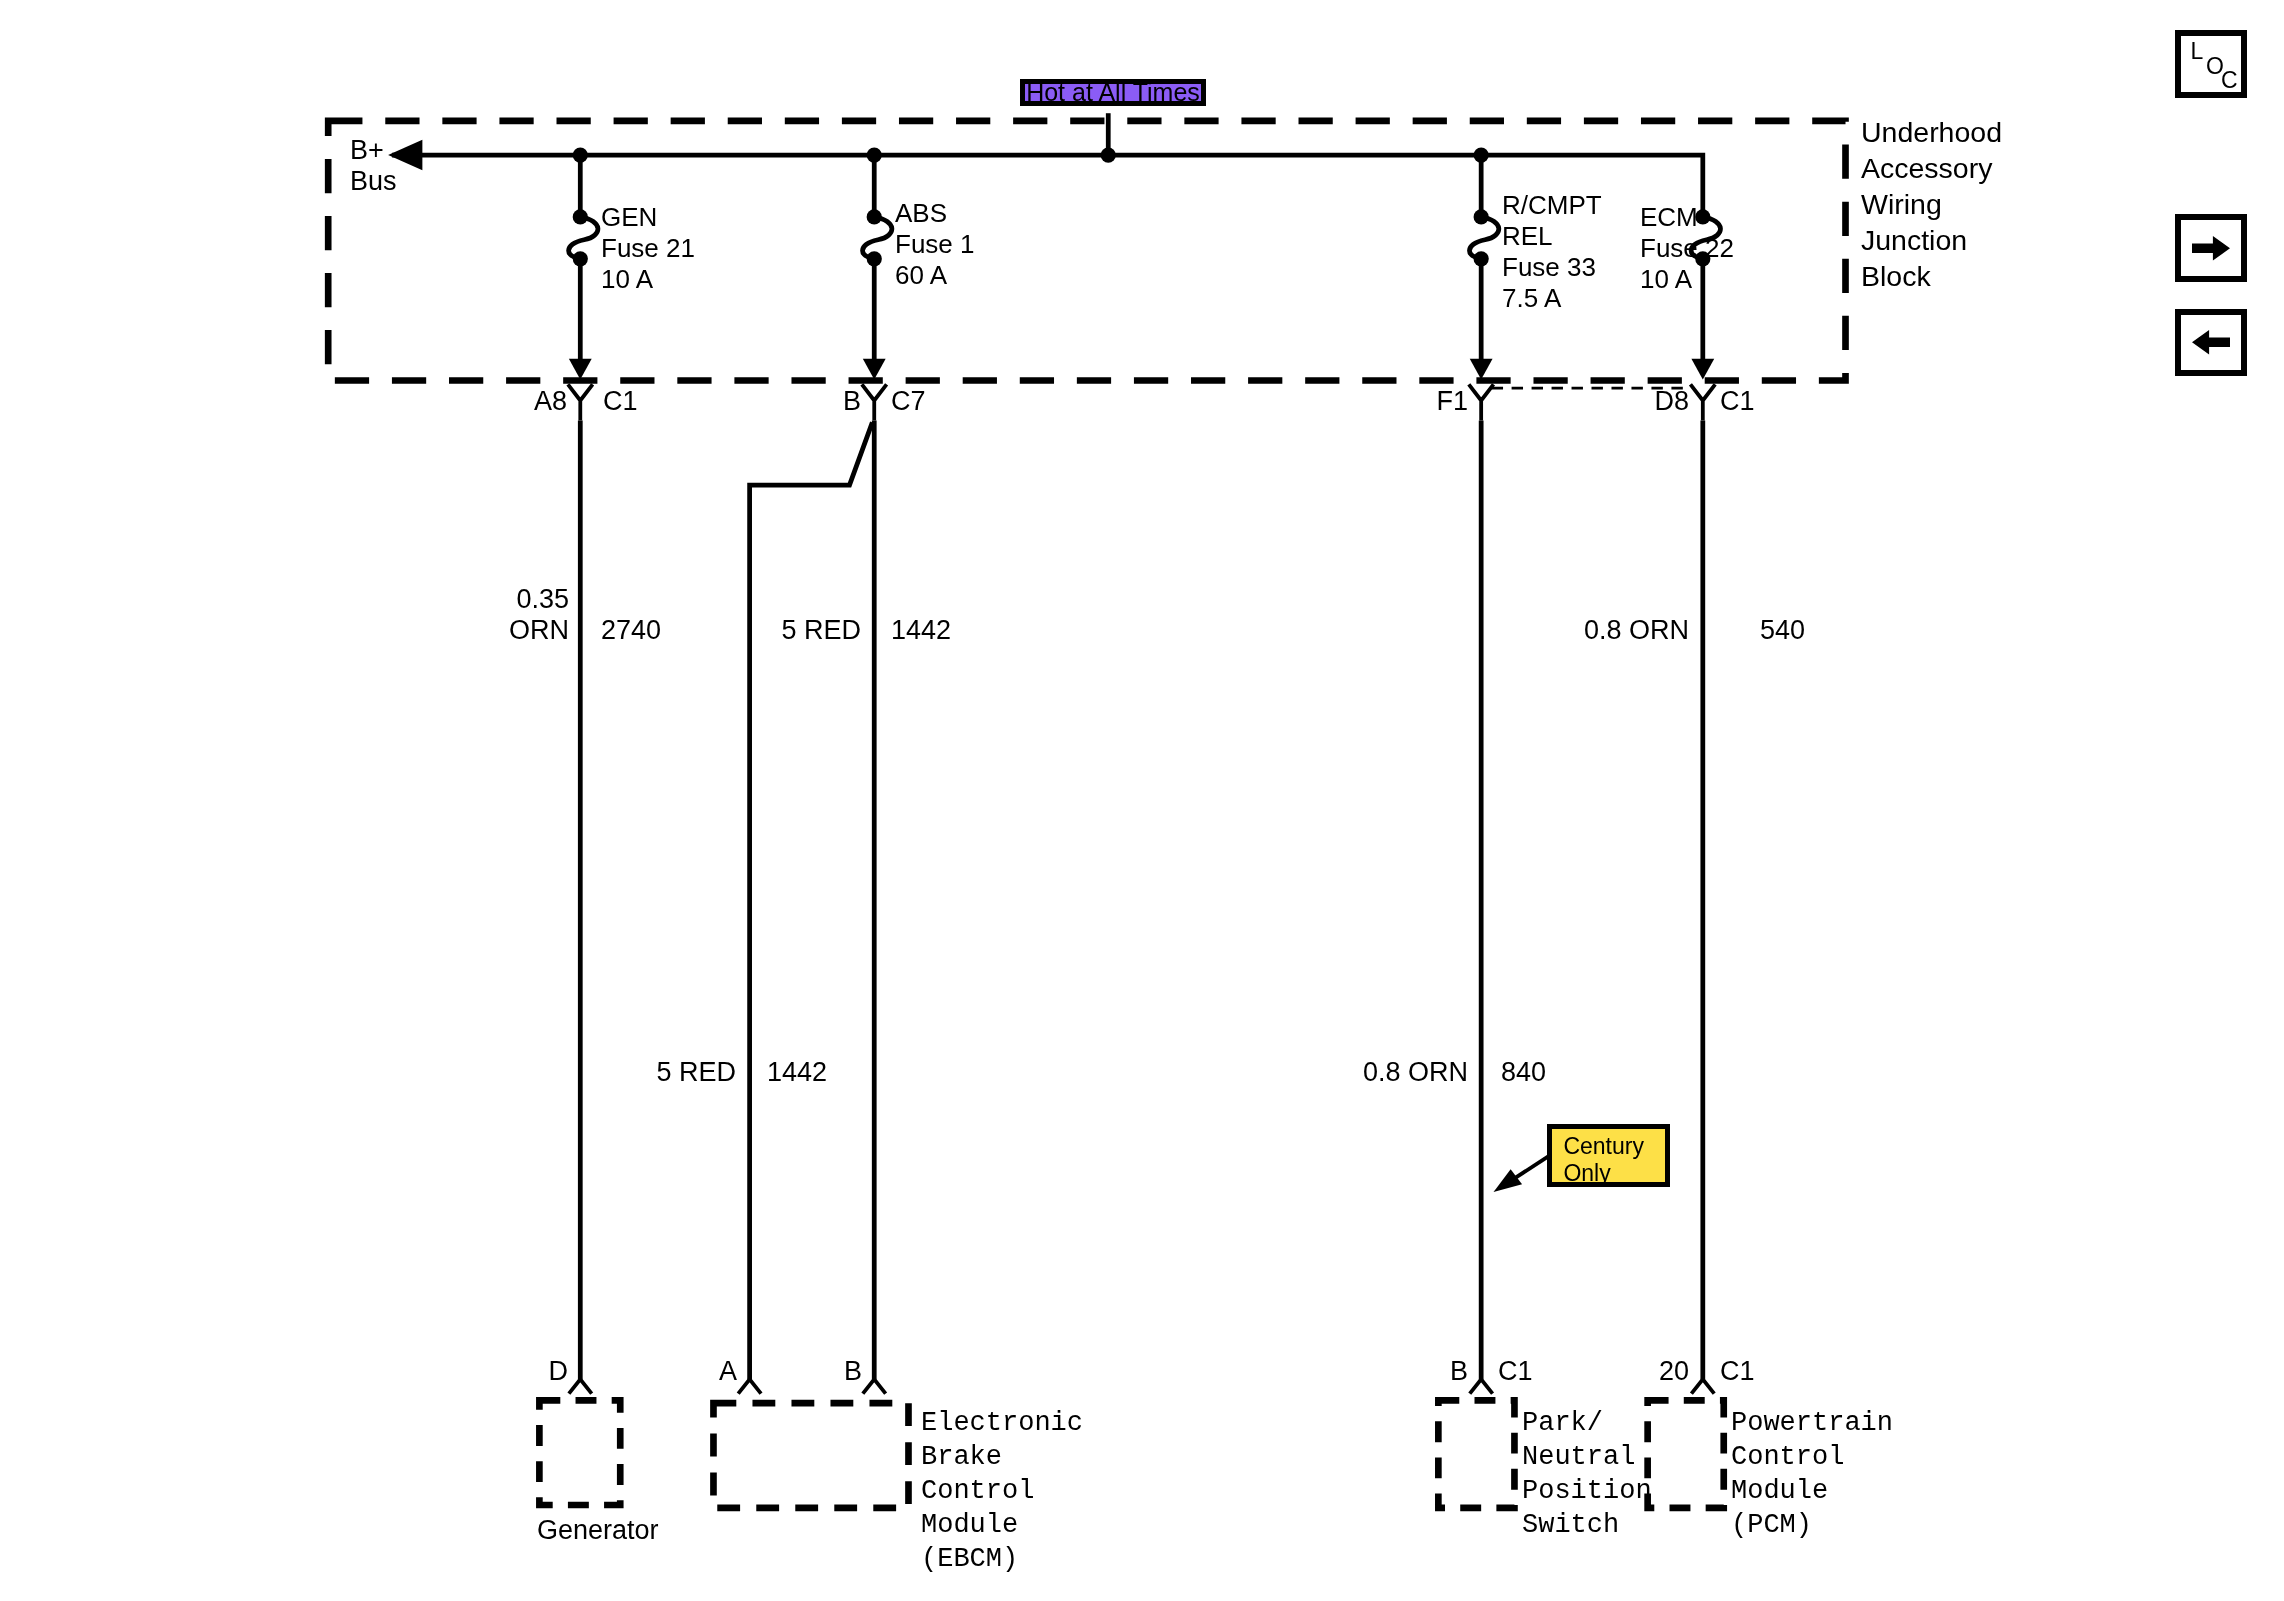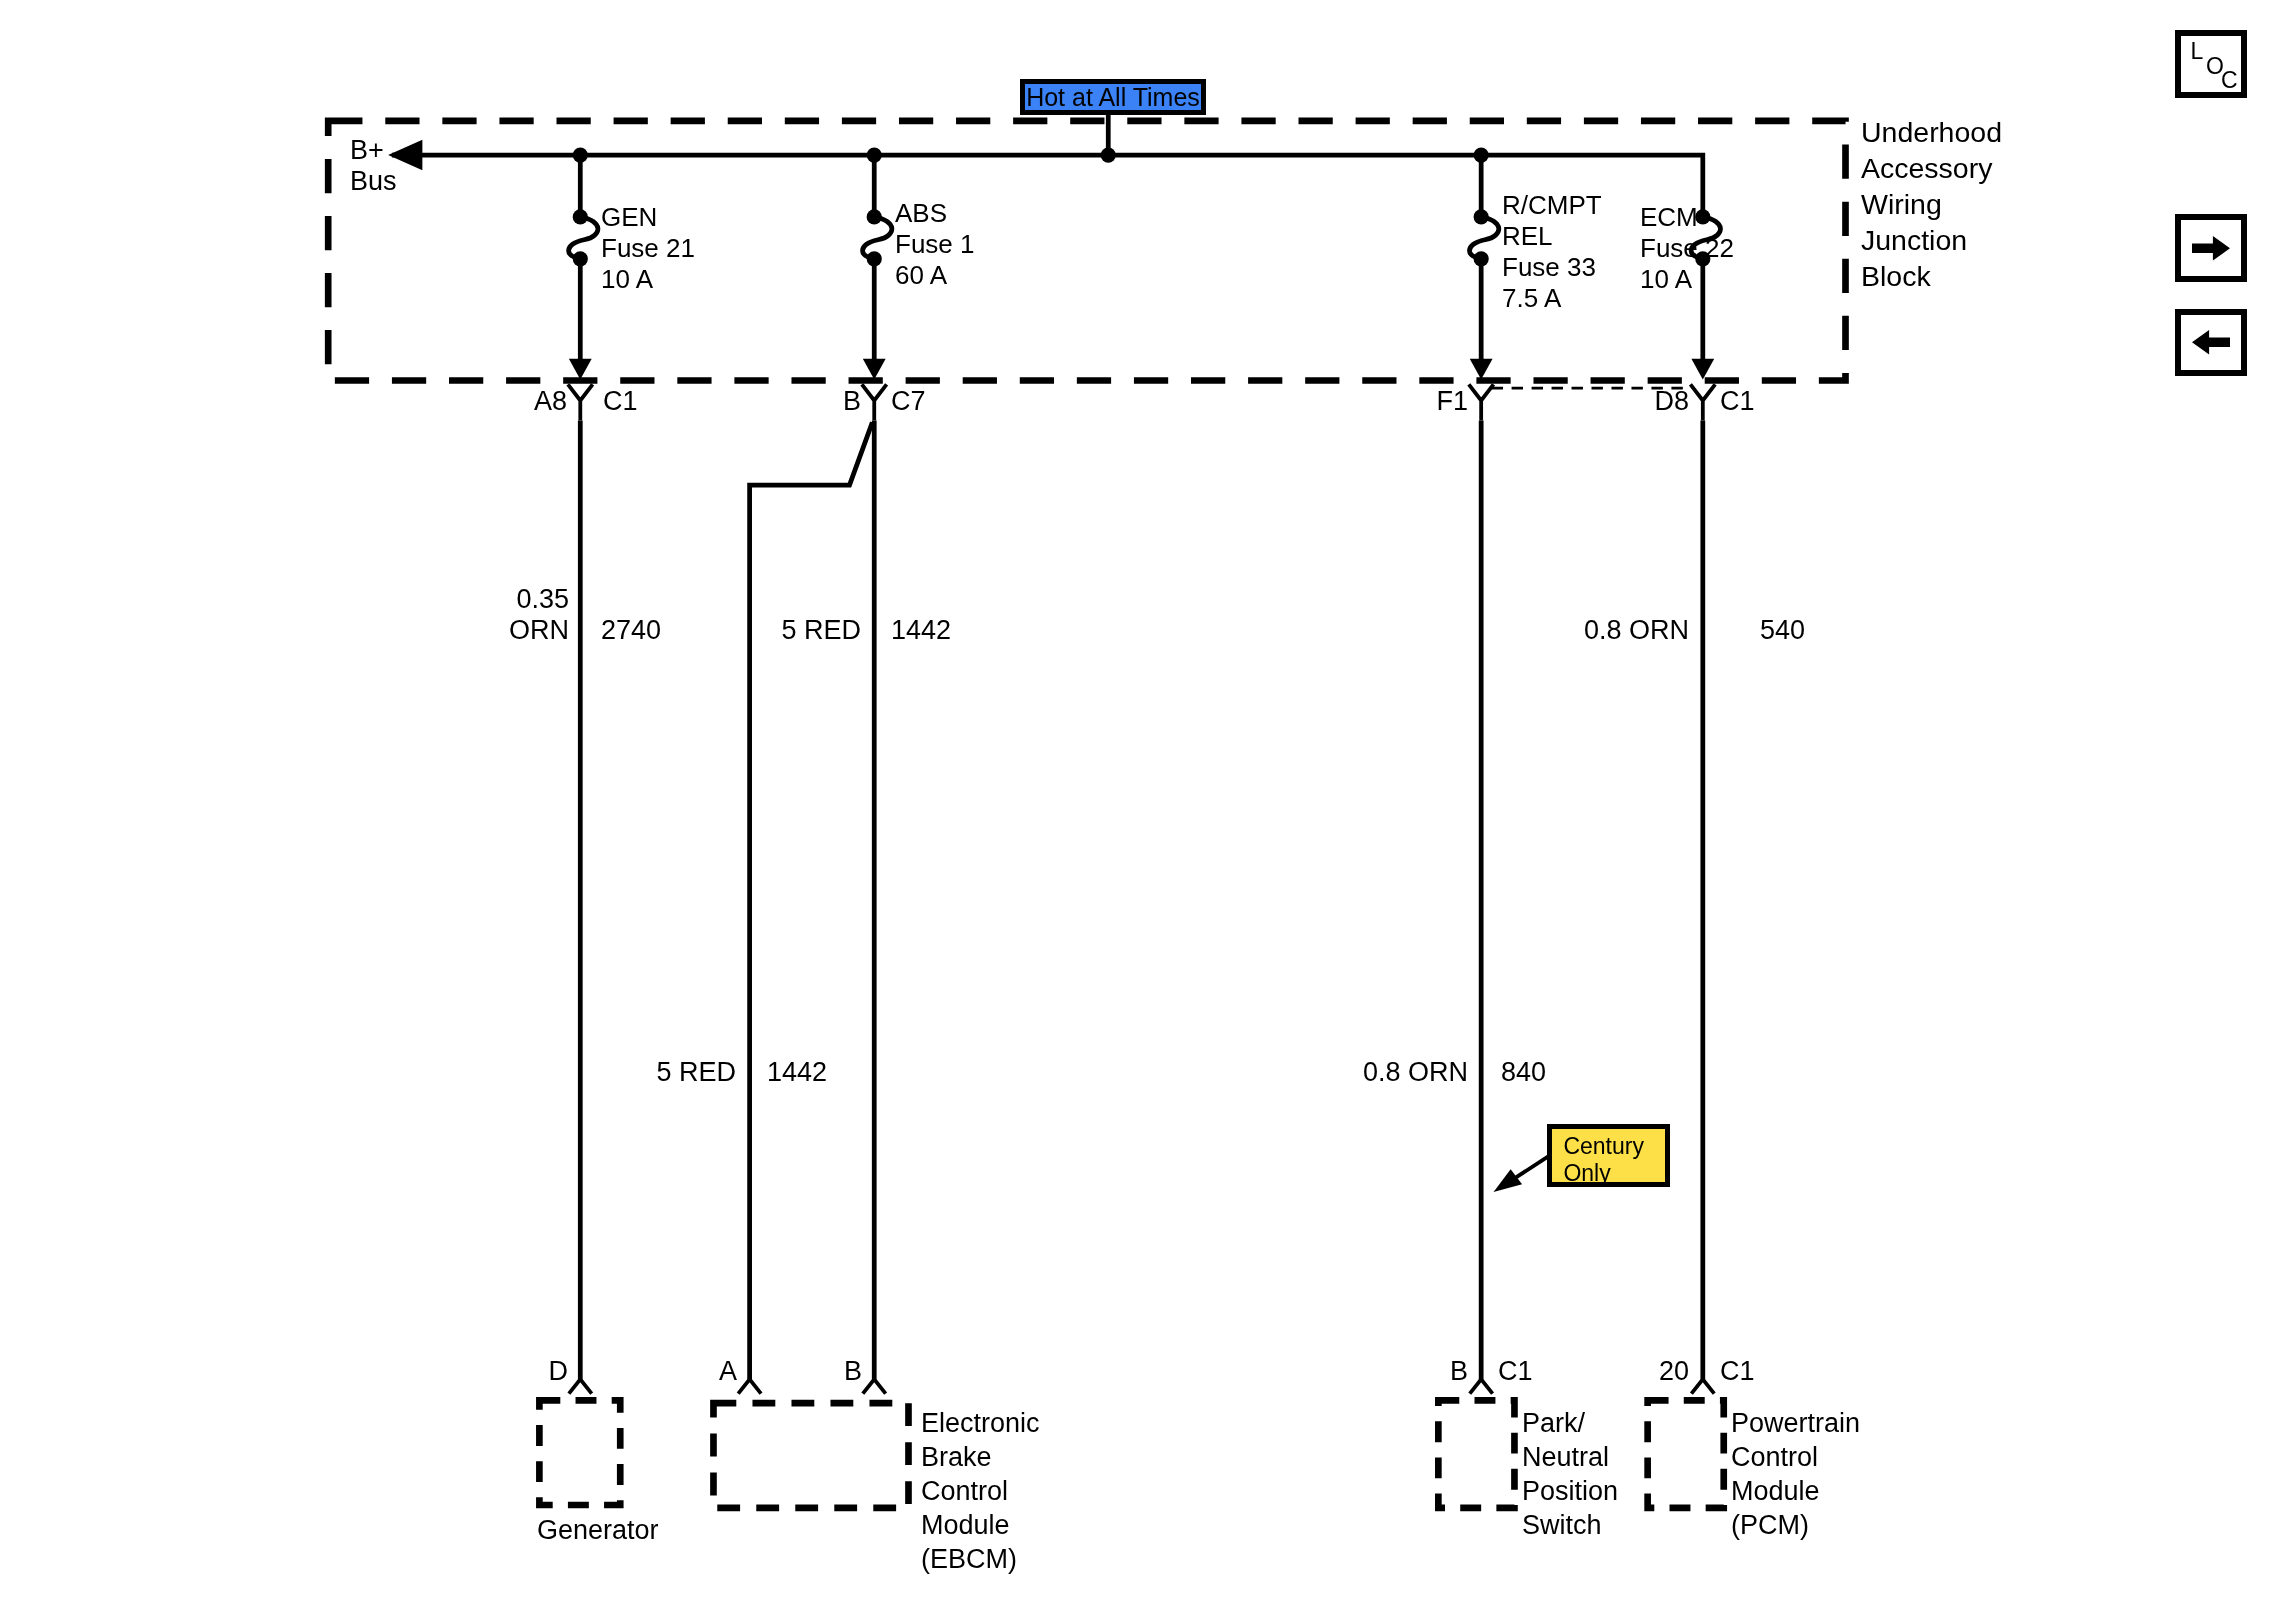--- a/index.html
+++ b/index.html
@@ -3,24 +3,24 @@
 <meta charset="utf-8">
 <style>
   html,body{margin:0;padding:0;background:#ffffff;}
   #canvas{position:relative;width:2285px;height:1602px;background:#ffffff;
           font-family:"Liberation Sans","DejaVu Sans",sans-serif;color:#000;overflow:hidden;}
   #wiresvg{position:absolute;left:0;top:0;}
   .lbl{position:absolute;font-size:27px;line-height:31px;white-space:nowrap;font-weight:500;}
   .ra{transform:translateX(-100%);text-align:right;}
   .fuse-lbl{font-size:26px;line-height:31px;}
   .title-lines div{font-size:28.5px;line-height:36px;}
-  .mod-lines div{font-size:27px;line-height:34px;}
-  .power-box{position:absolute;left:1020px;top:79px;width:186px;height:36px;
+  .mod-lines div{font-size:27px;line-height:34px;font-family:Liberation Mono, monospace;}
+  .power-box{position:absolute;left:1020px;top:79px;width:186px;height:27px;
              border:5.7px solid #000;box-sizing:border-box;display:flex;align-items:center;justify-content:center;
-             font-size:25px;background:#3b82f6;}
+             font-size:25px;background:#8b5cf6;}
   .century-box{position:absolute;left:1547px;top:1124px;width:123px;height:63px;
                border:5.7px solid #000;box-sizing:border-box;background:#fde047;
                font-size:23px;line-height:27px;padding:3.8px 0 0 11.4px;}
   .navbox{position:absolute;left:2175px;width:72px;border:6.7px solid #000;box-sizing:border-box;
           background:#fff;display:flex;align-items:center;justify-content:center;}
   #locbox{top:30px;height:68px;}
   #nav-next{top:214px;height:68px;}
   #nav-prev{top:309px;height:67px;}
   .locletter{position:absolute;font-size:23px;font-weight:500;}
   .loc-l{left:9.5px;top:1.9px;}

